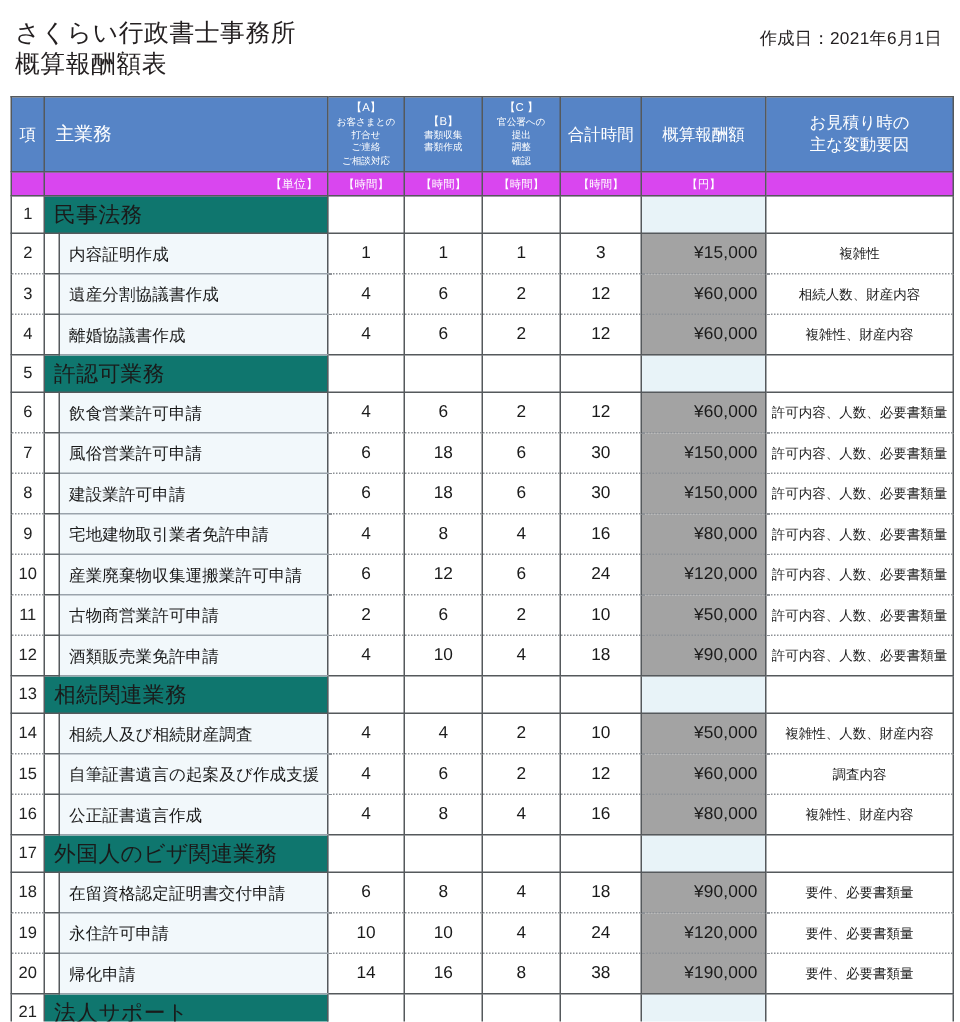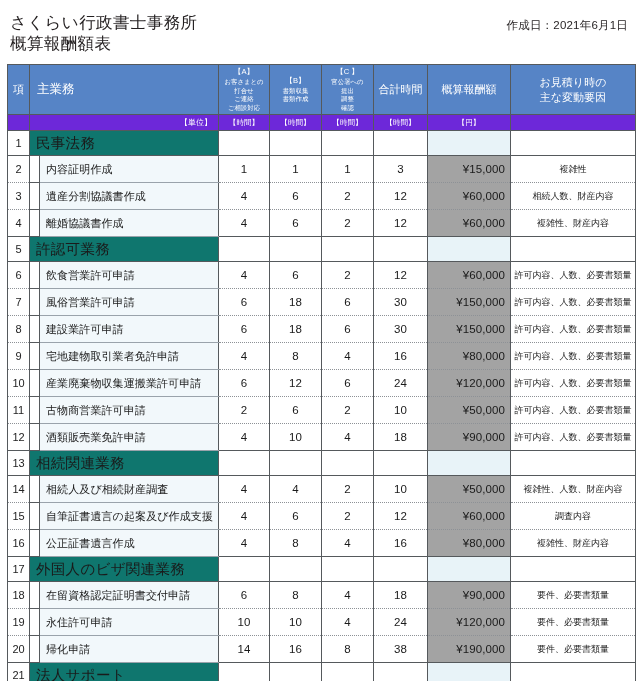--- a/index.html
+++ b/index.html
@@ -110,21 +110,21 @@
   .hdr-mid {
     font-size: 11px;
   }
   .hdr-note {
     font-size: 11px;
     line-height: 1.35;
   }
   .unit-row td {
     height: 15px;
     font-size: 7.6px;
-    background: #6d28d9;
+    background: #d946ef;
     color: #ffffff;
     text-align: center;
     border-color: #3f6ba8;
   }
   .unit-row td.unit-label {
     text-align: right;
     padding-right: 6px !important;
     font-size: 8px;
   }
 

